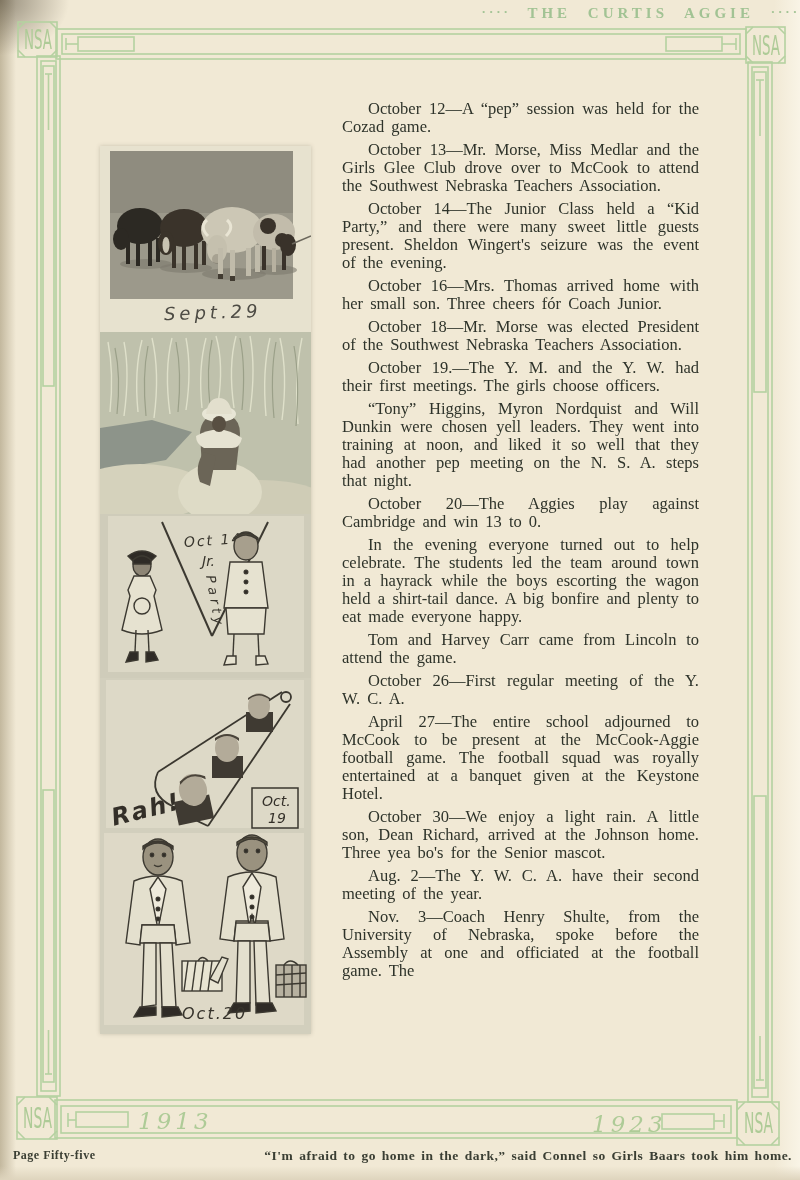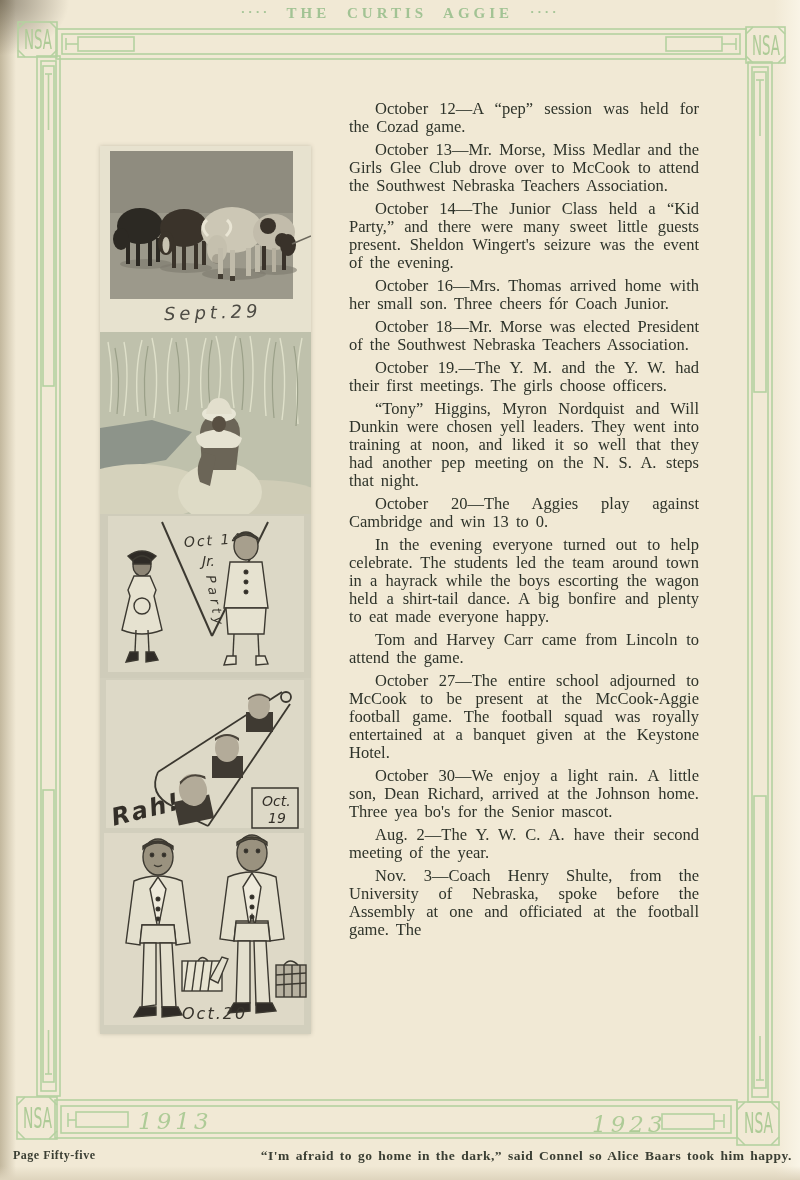--- a/index.html
+++ b/index.html
@@ -12,27 +12,27 @@
   .edge-left{position:absolute;left:0;top:0;width:16px;height:1180px;
     background:linear-gradient(90deg,#c3b89e,rgba(241,233,213,0));}
   .edge-right{position:absolute;right:0;top:0;width:26px;height:1180px;
     background:linear-gradient(270deg,#f9f4e6,rgba(249,244,230,0));}
   .corner-smudge{position:absolute;left:0;top:0;width:70px;height:56px;
     background:radial-gradient(ellipse at 0 0,rgba(73,64,47,.55),rgba(73,64,47,0) 70%);}
   .bottom-shade{position:absolute;left:0;bottom:0;width:800px;height:14px;
     background:linear-gradient(0deg,#ded4bd,rgba(241,233,213,0));}
 
   
-  .masthead{position:absolute;top:5px;left:0;width:800px;text-align:center;
+  .masthead{position:absolute;top:5px;left:0;width:800px;text-align:right;
     color:#a2c394;font-weight:bold;font-size:15px;letter-spacing:4px;word-spacing:9px;}
   .masthead .orn{letter-spacing:3px;font-size:13px;position:relative;top:-2px;}
 
   
   .article{position:absolute;left:341px;top:100px;width:358px;color:#2e332a;}
-  .article p{margin:0 0 5px 8px;font-size:16.5px;line-height:18px;
+  .article p{margin:0 0 5px 1px;font-size:16.5px;line-height:18px;
     text-align:justify;text-indent:26px;word-spacing:3px;}
 
   
   .photo-strip{position:absolute;left:100px;top:146px;width:211px;height:888px;
     background:#d3cfbd;box-shadow:0 0 4px rgba(80,70,50,.25);}
   .photo-block{display:block;}
 
   .hand{font-family:"DejaVu Sans",sans-serif;font-style:italic;}
 
   
@@ -356,20 +356,21 @@
     <p>October 12—A “pep” session was held for the Cozad game.</p>
     <p>October 13—Mr. Morse, Miss Medlar and the Girls Glee Club drove over to McCook to attend the Southwest Nebraska Teachers Association.</p>
     <p>October 14—The Junior Class held a “Kid Party,” and there were many sweet little guests present. Sheldon Wingert's seizure was the event of the evening.</p>
     <p>October 16—Mrs. Thomas arrived home with her small son. Three cheers fór Coach Junior.</p>
     <p>October 18—Mr. Morse was elected President of the Southwest Nebraska Teachers Association.</p>
     <p>October 19.—The Y. M. and the Y. W. had their first meetings. The girls choose officers.</p>
     <p>“Tony” Higgins, Myron Nordquist and Will Dunkin were chosen yell leaders. They went into training at noon, and liked it so well that they had another pep meeting on the N. S. A. steps that night.</p>
     <p>October 20—The Aggies play against Cambridge and win 13 to 0.</p>
     <p>In the evening everyone turned out to help celebrate. The students led the team around town in a hayrack while the boys escorting the wagon held a shirt-tail dance. A big bonfire and plenty to eat made everyone happy.</p>
     <p>Tom and Harvey Carr came from Lincoln to attend the game.</p>
-    <p>October 27—The entire school adjourned to McCook to be present at the McCook-Aggie football game. The football squad was royally entertained at a banquet given at the Keystone Hotel.</p>
+    <p>October 26—First regular meeting of the Y. W. C. A.</p>
+    <p>April 27—The entire school adjourned to McCook to be present at the McCook-Aggie football game. The football squad was royally entertained at a banquet given at the Keystone Hotel.</p>
     <p>October 30—We enjoy a light rain. A little son, Dean Richard, arrived at the Johnson home. Three yea bo's for the Senior mascot.</p>
     <p>Aug. 2—The Y. W. C. A. have their second meeting of the year.</p>
     <p>Nov. 3—Coach Henry Shulte, from the University of Nebraska, spoke before the Assembly at one and officiated at the football game. The</p>
   </div>
 
 <div class="footer-page">Page Fifty-five</div>
-<div class="footer-quote">“I'm afraid to go home in the dark,” said Connel so Alice Baars took him happy.</div>
+<div class="footer-quote">“I'm afraid to go home in the dark,” said Connel so Girls Baars took him home.</div>
 
 </body></html>

